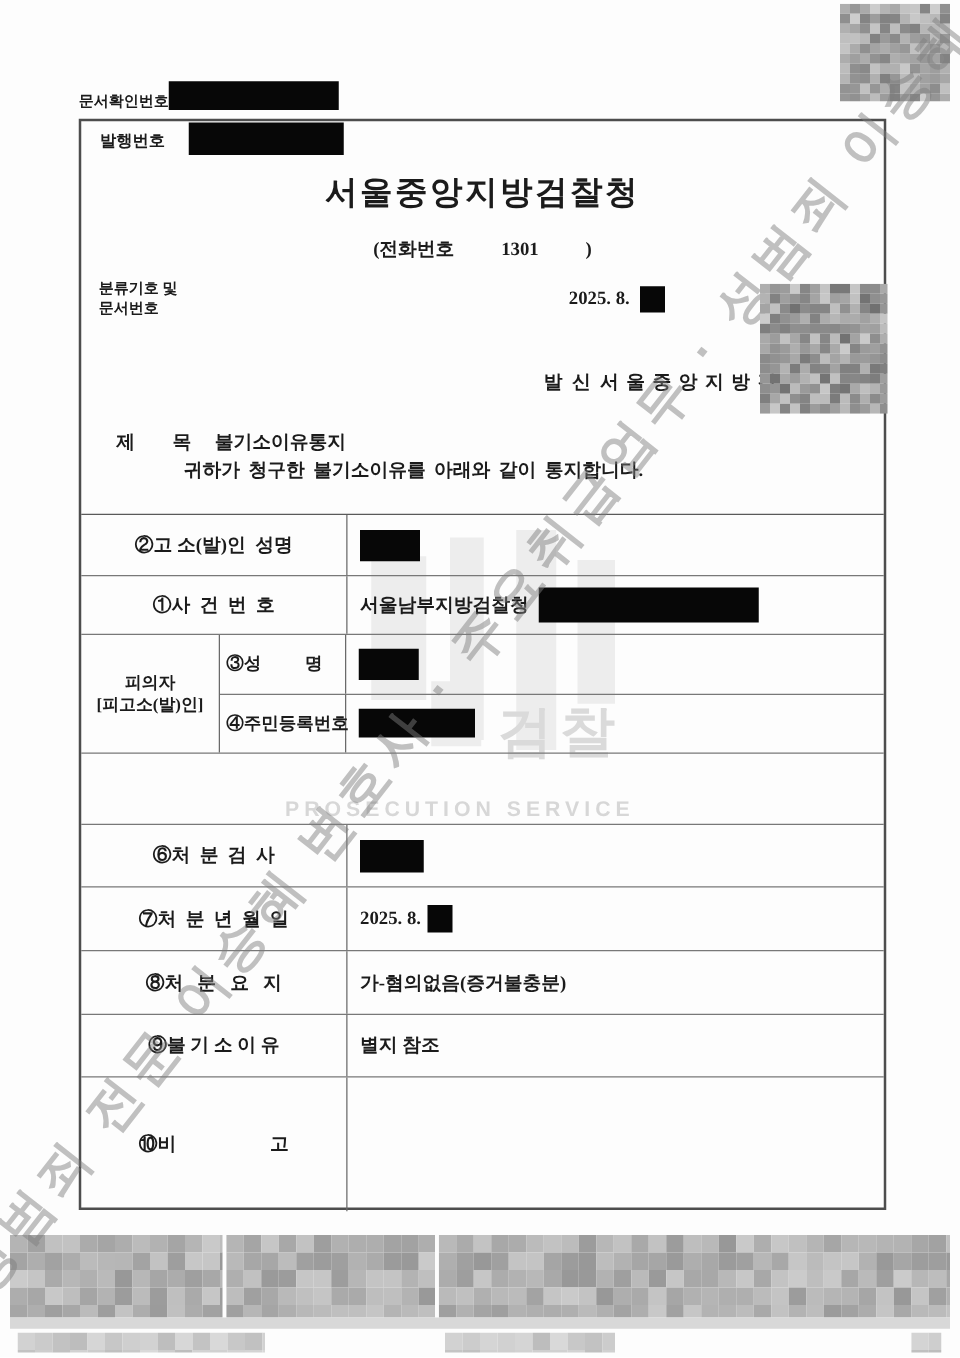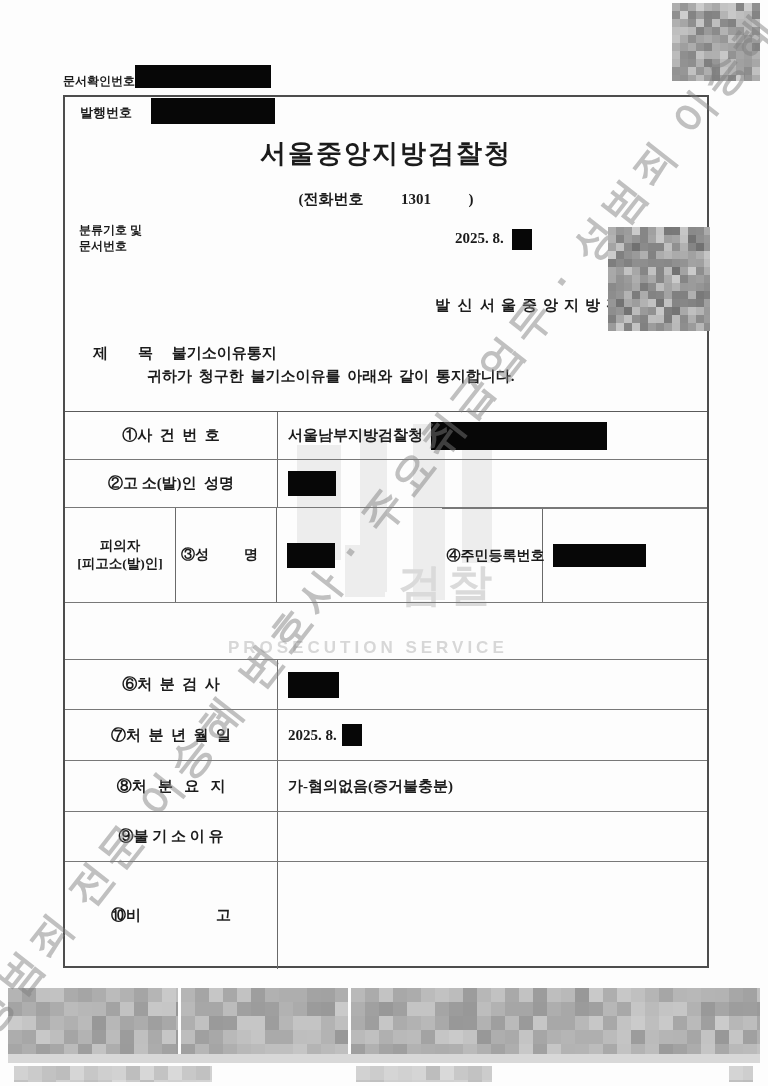--- a/index.html
+++ b/index.html
@@ -26,21 +26,21 @@
   #intro-line{left:147px;top:367px;font-size:15px;font-weight:600;word-spacing:3px;z-index:2;}
   
   #notice-table{left:65px;top:411px;width:642px;z-index:2;border-top:1px solid #5a5a5a;}
   .trow{display:flex;border-top:1px solid #787878;box-sizing:border-box;}
   .trow:first-child{border-top:none;}
   .tlabel{width:213px;border-right:1px solid #6a6a6a;display:flex;align-items:center;justify-content:center;
           font-size:15px;font-weight:700;white-space:pre;box-sizing:border-box;}
   .tval{flex:1;display:flex;align-items:center;padding-left:10px;font-size:15px;font-weight:700;box-sizing:border-box;}
   .glabel{width:111px;border-right:1px solid #6a6a6a;display:flex;align-items:center;justify-content:center;
           font-size:13.5px;font-weight:700;white-space:pre-line;text-align:center;box-sizing:border-box;}
-  .gsub{flex:1;display:flex;flex-direction:row;}
+  .gsub{flex:1;display:flex;flex-direction:column;}
   .subrow{display:flex;flex:1;}
   .subrow + .subrow{border-top:1px solid #787878;}
   .sublabel{width:101px;border-right:1px solid #6a6a6a;display:flex;align-items:center;padding-left:5px;
             font-size:14px;font-weight:700;white-space:pre;box-sizing:border-box;}
   .charge{display:block;line-height:1.5;padding:6px 4px 6px 10px;word-break:break-all;font-size:14.5px;align-self:center;}
   
   #wm-diagonal{left:-260px;top:512px;width:1240px;text-align:center;white-space:nowrap;
      font-family:"Liberation Sans","DejaVu Sans",sans-serif;font-size:42px;font-weight:700;letter-spacing:6px;
      color:rgba(125,125,125,0.48);transform:rotate(-52deg);z-index:5;pointer-events:none;}
   .embar{position:absolute;background:#ededed;z-index:0;}
@@ -378,31 +378,31 @@
       <div style="position: absolute; left: 96px; top: 96px; width: 8px; height: 8px; background: rgb(143, 143, 143);"></div>
     </div>
 
   <div id="subject-line" class="abs pre">
     <span>제        목</span><span>     </span><b>불기소이유통지</b>
   </div>
 
   <div id="intro-line" class="abs">귀하가 청구한 불기소이유를 아래와 같이 통지합니다.</div>
 
   <div id="notice-table" class="abs">
+    <div class="trow" style="height:48px;">
+      <div class="tlabel">②고 소(발)인  성명</div>
+      <div class="tval">
+        <span class="rdx" style="width:48px;height:25px;"></span>
+      </div>
+    </div>
     <div class="trow" style="height:47px;">
       <div class="tlabel">①사  건  번  호</div>
       <div class="tval">
         <span>서울남부지방검찰청</span>
         <span class="rdx" style="width:176px;height:28px;margin-left:8px;"></span>
-      </div>
-    </div>
-    <div class="trow" style="height:48px;">
-      <div class="tlabel">②고 소(발)인  성명</div>
-      <div class="tval">
-        <span class="rdx" style="width:48px;height:25px;"></span>
       </div>
     </div>
     <div class="trow" style="height:95px;">
       <div class="glabel">피의자
 [피고소(발)인]</div>
       <div class="gsub">
         <div class="subrow">
           <div class="sublabel">③성          명</div>
           <div class="tval">
             <span class="rdx" style="width:48px;height:25px;"></span>
@@ -430,20 +430,21 @@
         <span>2025. 8.</span>
         <span class="rdx" style="width:20px;height:22px;margin-left:5px;"></span>
       </div>
     </div>
     <div class="trow" style="height:51px;">
       <div class="tlabel">⑧처   분   요   지</div>
       <div class="tval">가-혐의없음(증거불충분)</div>
     </div>
     <div class="trow" style="height:50px;">
       <div class="tlabel">⑨불 기 소 이 유</div>
+      <div class="tval">별지 참조</div>
     </div>
     <div class="trow" style="height:108px;">
       <div class="tlabel">⑩비                    고</div>
       <div class="tval"></div>
     </div>
   </div>
 
   <div id="wm-diagonal" class="abs">성범죄 전문 이승혜 변호사 · 주요취급업무 · 성범죄 이승혜.com</div>
 
   <div id="footer-seg-1" class="mosaic">

